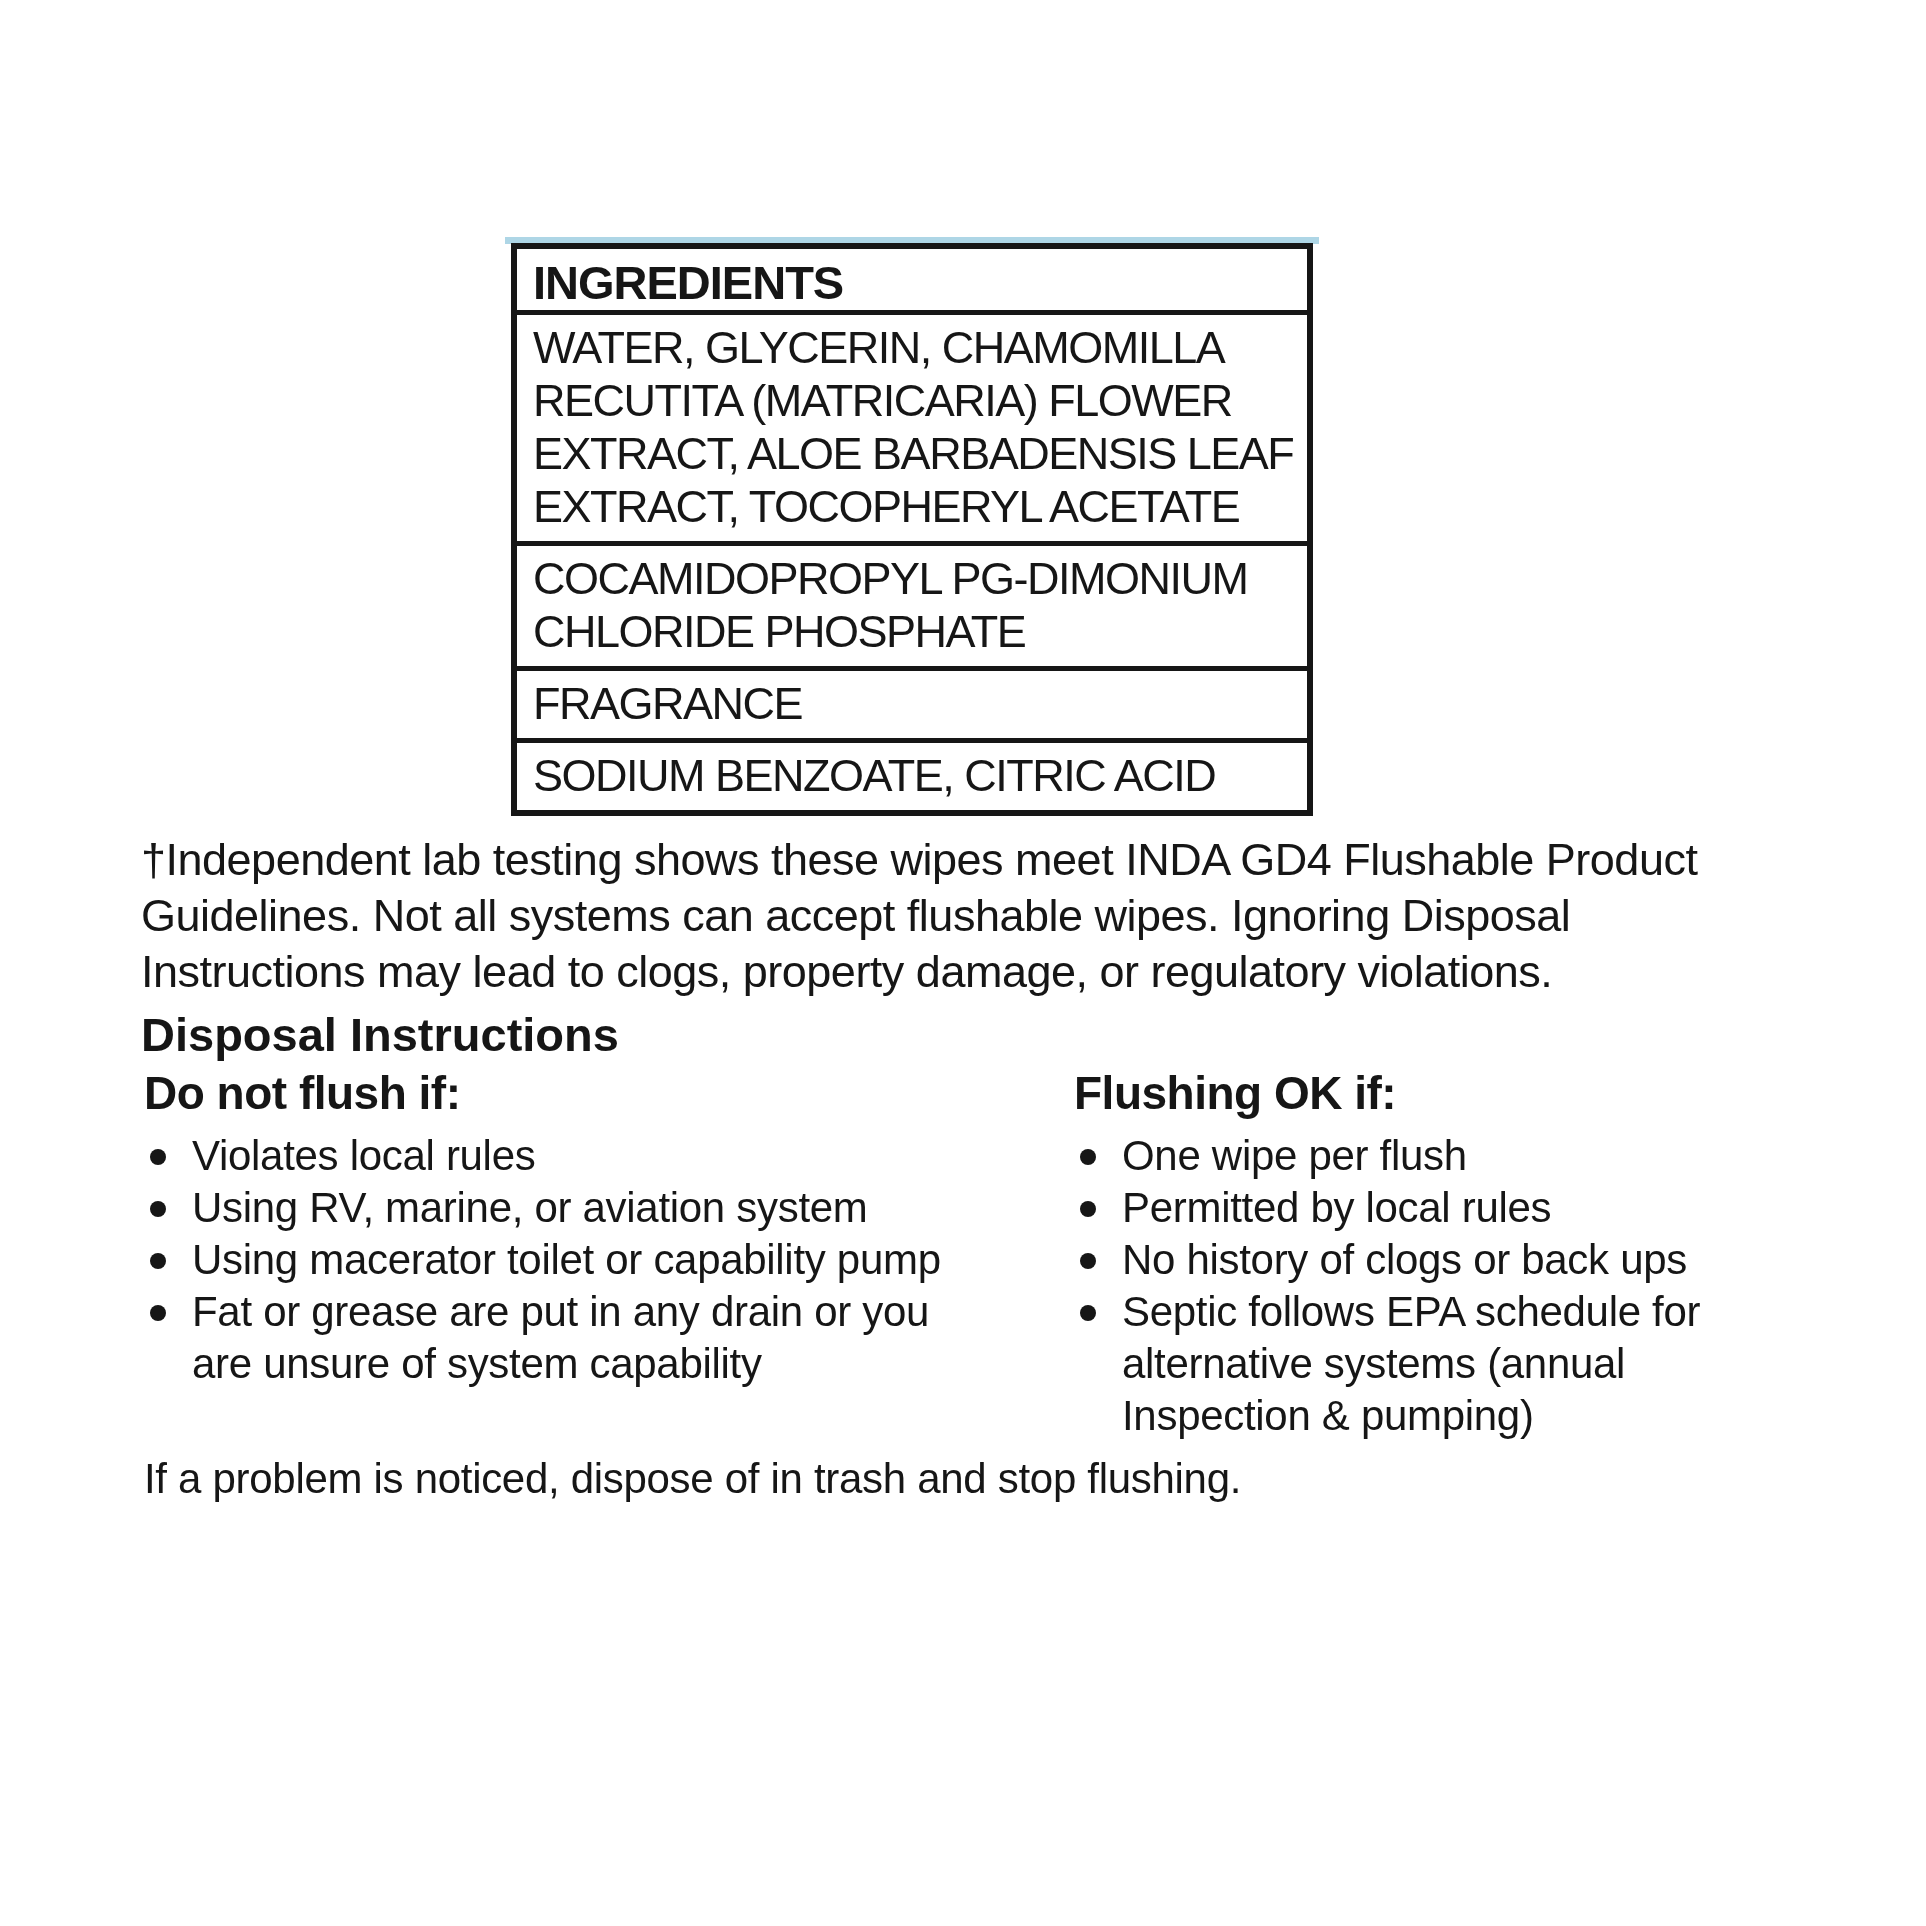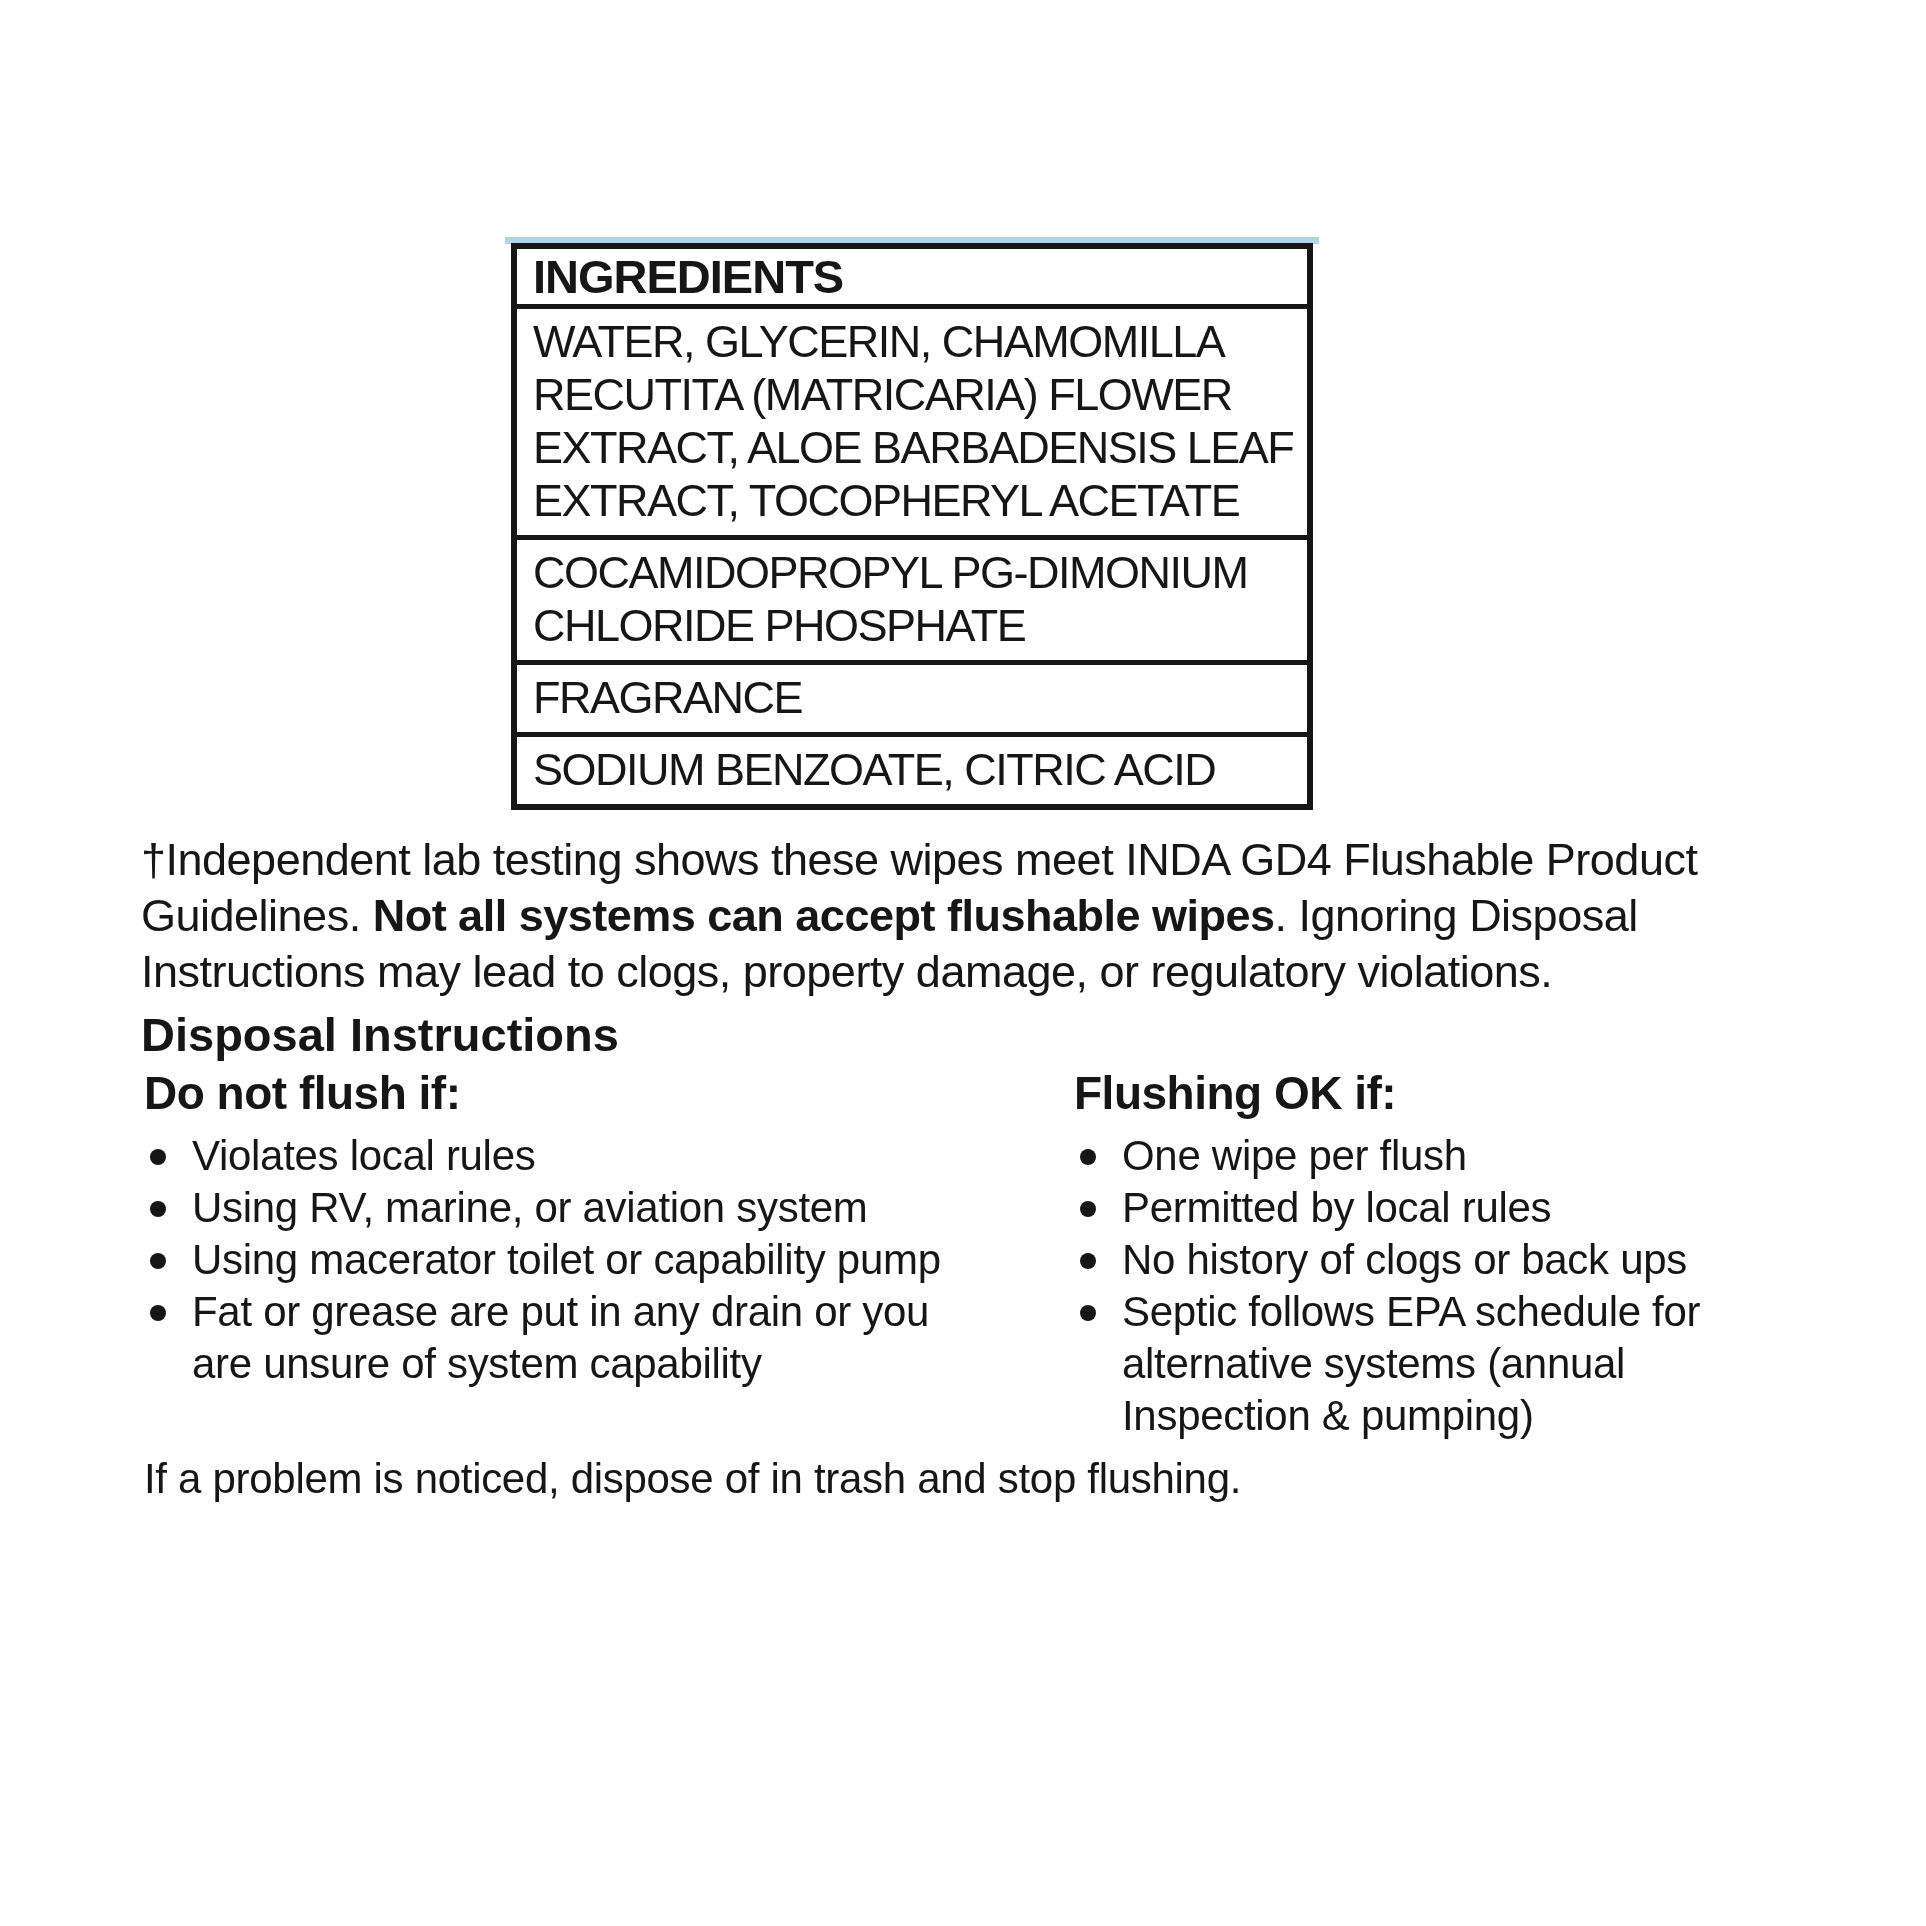--- a/index.html
+++ b/index.html
@@ -19,35 +19,35 @@
   
   .ing-table{
     position:absolute;left:511px;top:243px;width:802px;
     border:6px solid var(--ink,#161616);
     background:#ffffff;
     box-sizing:border-box;
   }
   .ing-header{
     font-weight:bold;font-size:47px;line-height:51px;
     letter-spacing:-1px;
-    padding:2px 10px 2px 16px;
+    padding:8px 10px 2px 16px;
   }
   .ing-row{
     border-top:5px solid var(--ink,#161616);
     font-size:45px;line-height:53px;letter-spacing:-1.5px;
     padding:6px 8px 8px 16px;
     white-space:pre-line;
   }
   
   .note{
     position:absolute;left:141px;top:832px;width:1663px;
     font-size:45px;line-height:56px;letter-spacing:-0.5px;
   }
   .note .ln{white-space:nowrap;}
-  .note strong{font-weight:bold;}
+  .note strong{font-weight:normal;}
   
   .disposal-heading{
     position:absolute;left:141px;top:1008px;width:1643px;
     text-align:left;font-weight:bold;font-size:47px;line-height:53px;
   }
   
   .col{position:absolute;top:1067px;}
   .col-left{left:144px;width:891px;}
   .col-right{left:1074px;width:802px;}
   .col-title{font-weight:bold;font-size:46px;line-height:53px;margin-bottom:10px;letter-spacing:-0.5px;}

